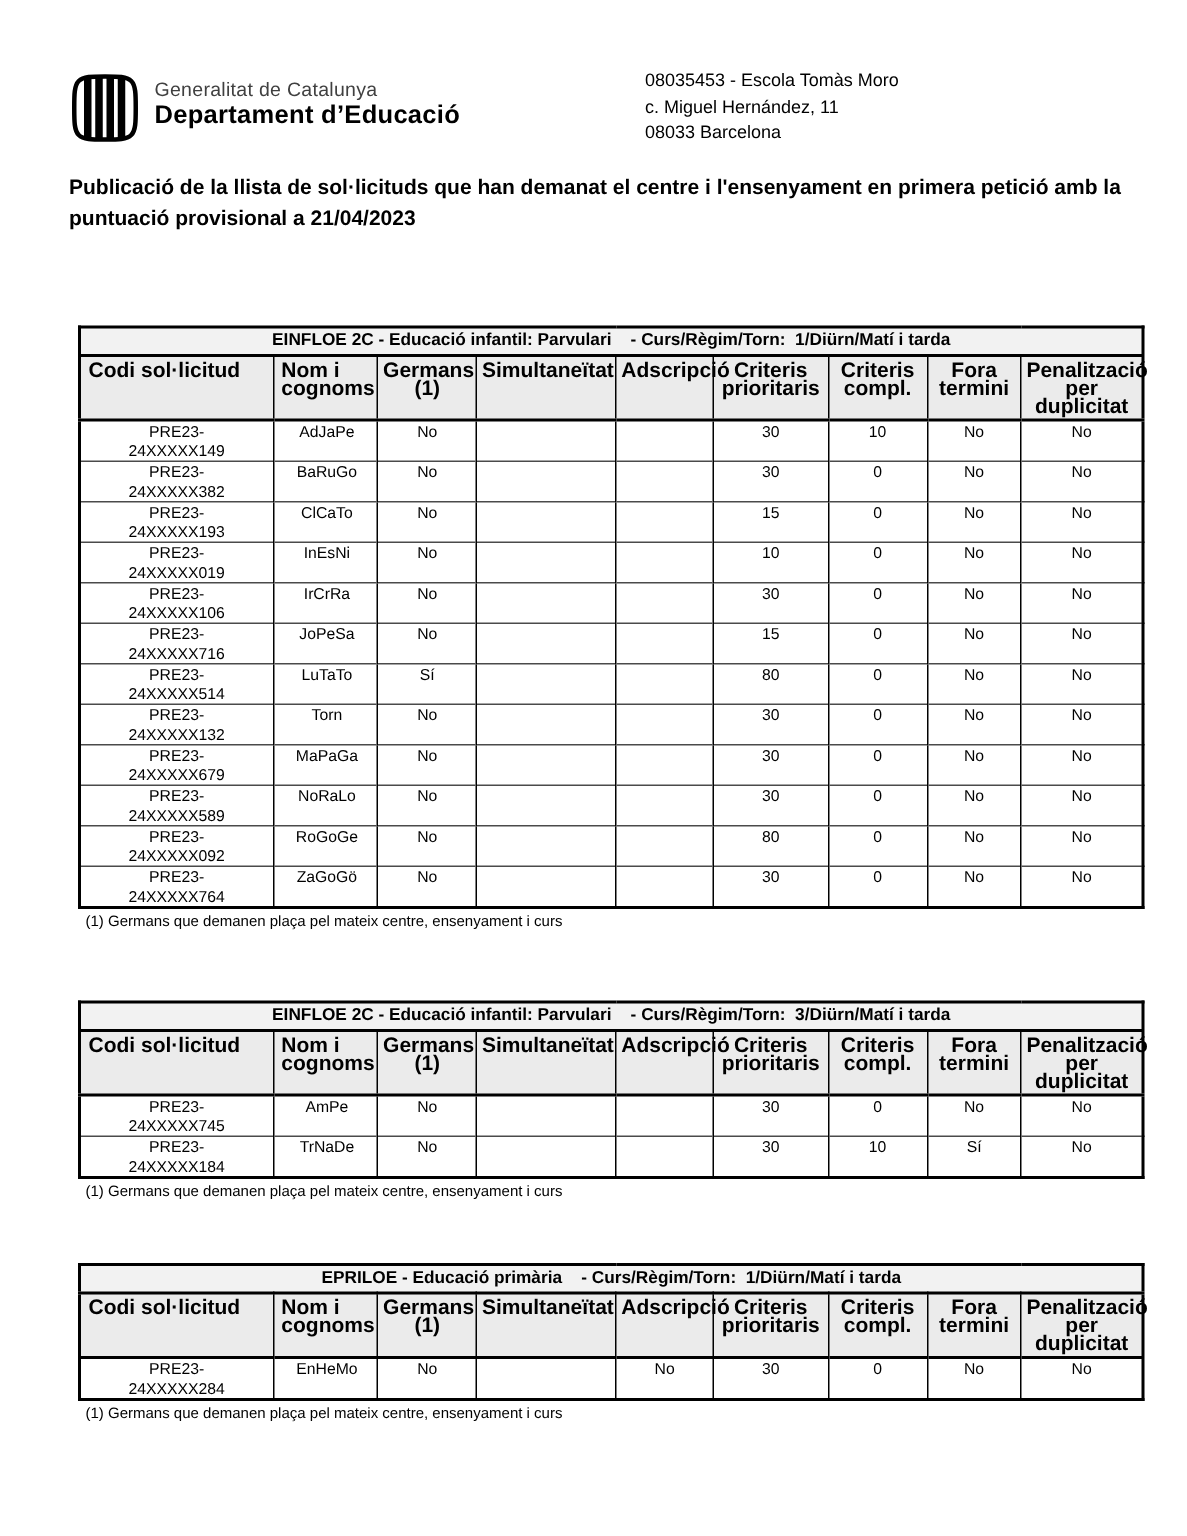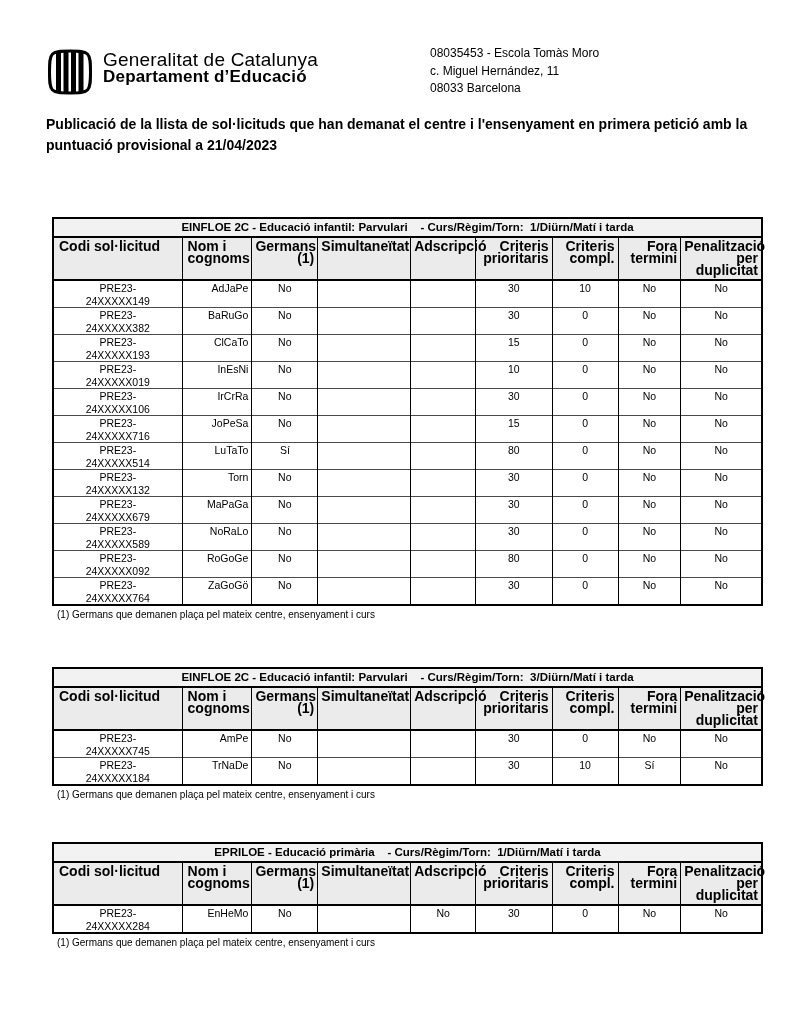--- a/index.html
+++ b/index.html
@@ -5,49 +5,49 @@
   html,body{margin:0;padding:0}
   body{
     width:791px;height:1024px;background:#fff;color:#000;
     font-family:"Liberation Sans", sans-serif;position:relative;overflow:hidden;
   }
   .page{position:absolute;inset:0;background:#ffffff}
 
   
   .letterhead-logo{position:absolute;left:48px;top:48px;display:flex;gap:11px;align-items:flex-start}
   .org-names{padding-top:4px}
-  .org-line1{font-size:19px;line-height:16px;color:#000000;letter-spacing:.2px}
+  .org-line1{font-size:13px;line-height:16px;color:#404040;letter-spacing:.2px}
   .org-line2{font-size:17px;line-height:17px;font-weight:bold;letter-spacing:.2px}
   .school-block{position:absolute;left:430px;top:45px;font-size:12px;line-height:17.5px}
 
   
   .doc-title{position:absolute;left:46px;top:114px;width:712px;font-weight:bold;font-size:14px;line-height:21px}
 
   
   .tbl-section{position:absolute;left:52px;width:711px}
   .s1{top:217px}.s2{top:667px}.s3{top:842px}
 
   table.doc{width:100%;border-collapse:collapse;border:2px solid #000;table-layout:fixed}
   tr.title-row th{
     background:#f2f2f2;border-bottom:2px solid #000;
     font-size:11.5px;font-weight:bold;padding:2px 2px 3px;text-align:center;
   }
   tr.head-row th{
     background:#ebebeb;border:1px solid #000;border-bottom:2px solid #000;
     font-size:14px;line-height:12px;font-weight:bold;padding:2px 3px 3px;vertical-align:top;
   }
   tr.head-row th.al{text-align:left;padding-left:5px}
-  tr.head-row th.ac{text-align:right}
+  tr.head-row th.ac{text-align:center}
   td{
     border-left:1px solid #000;border-right:1px solid #000;border-top:1px solid #4a4a4a;
     font-size:10.5px;line-height:12.5px;vertical-align:top;
     padding:1px 3px 0;height:26px;box-sizing:border-box;
   }
   td.ac{text-align:center}
-  td.al{text-align:right;padding-left:5px}
+  td.al{text-align:center;padding-left:5px}
   .footnote{font-size:10px;margin:3px 0 0 5px}
 </style>
 </head>
 <body>
 
 <div class="page">
 
   <div class="letterhead-logo">
     <svg width="44" height="48" viewBox="0 0 44 48" aria-hidden="true">
       <defs>

